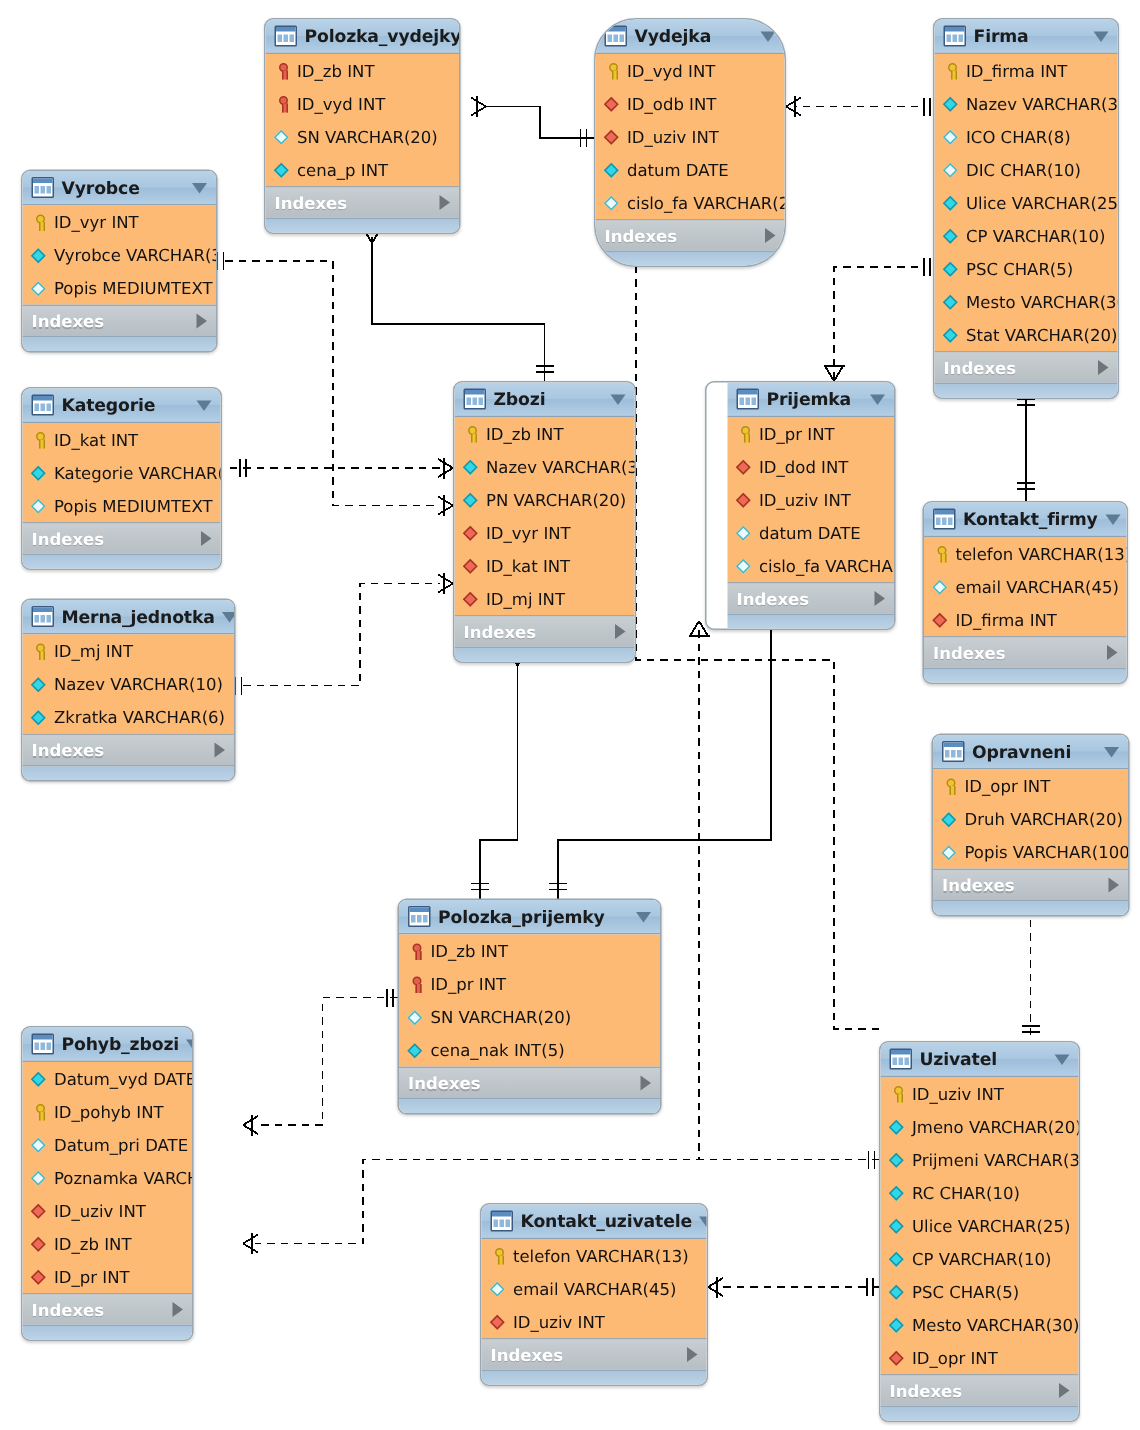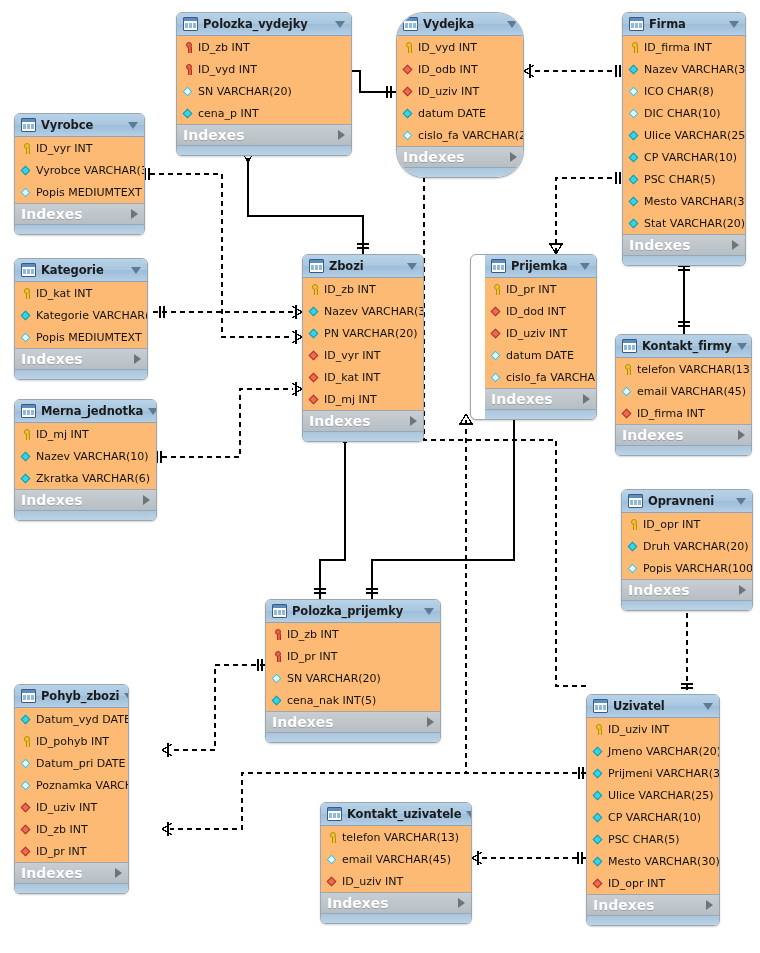--- a/index.html
+++ b/index.html
@@ -167,21 +167,21 @@
   }
   .idx-row {
     display: flex;
     align-items: center;
     height: 20px;
     padding: 0 6px 0 6px;
     background: linear-gradient(to bottom, #c8ced2 0%, #b7bfc4 100%);
     border-top: 1px solid #a0a8ae;
   }
   .idx-label {
-    font-size: 14px;
+    font-size: 11px;
     font-weight: bold;
     color: #ffffff;
     flex: 1 1 auto;
     text-shadow: 0 1px 0 rgba(0,0,0,0.18);
   }
   .idx-arrow {
     width: 0; height: 0;
     border-top: 5px solid transparent;
     border-bottom: 5px solid transparent;
     border-left: 7px solid #6d757b;
@@ -315,21 +315,21 @@
       </g>
       <g>
         <path d="M258,659 L258,671 M262,659 L262,671"></path>
         <path d="M162,750 L172,744 M162,750 L172,756 M168,743 L168,757"></path>
       </g>
 
     </g>
   </svg>
 
   <div id="tables-layer">
-      <div class="table-box" style="left: 176px; top: 12px; width: 176px;">
+      <div class="table-box" style="left: 176px; top: 12px; width: 131px;">
         <div class="tbl-header">
           <span class="win-icon"></span>
           <span class="tbl-title">Polozka_vydejky</span>
           <span class="caret"></span>
         </div>
         <div class="cols">
           <div class="col-row">
             <span class="col-ic ic-ck"></span>
             <span class="col-txt">ID_zb INT</span>
           </div>
@@ -750,20 +750,24 @@
           <div class="col-row">
             <span class="col-ic ic-dia ic-cyan-f"></span>
             <span class="col-txt">Jmeno VARCHAR(20)</span>
           </div>
           <div class="col-row">
             <span class="col-ic ic-dia ic-cyan-f"></span>
             <span class="col-txt">Prijmeni VARCHAR(30)</span>
           </div>
           <div class="col-row">
             <span class="col-ic ic-dia ic-cyan-f"></span>
+            <span class="col-txt">RC CHAR(10)</span>
+          </div>
+          <div class="col-row">
+            <span class="col-ic ic-dia ic-cyan-f"></span>
             <span class="col-txt">Ulice VARCHAR(25)</span>
           </div>
           <div class="col-row">
             <span class="col-ic ic-dia ic-cyan-f"></span>
             <span class="col-txt">CP VARCHAR(10)</span>
           </div>
           <div class="col-row">
             <span class="col-ic ic-dia ic-cyan-f"></span>
             <span class="col-txt">PSC CHAR(5)</span>
           </div>

